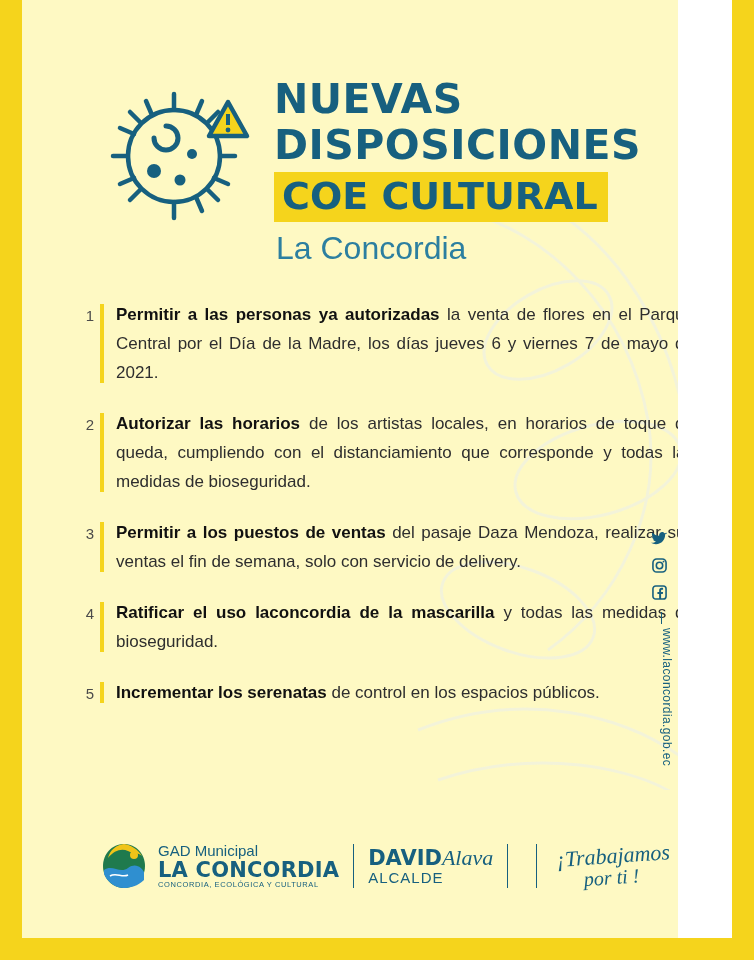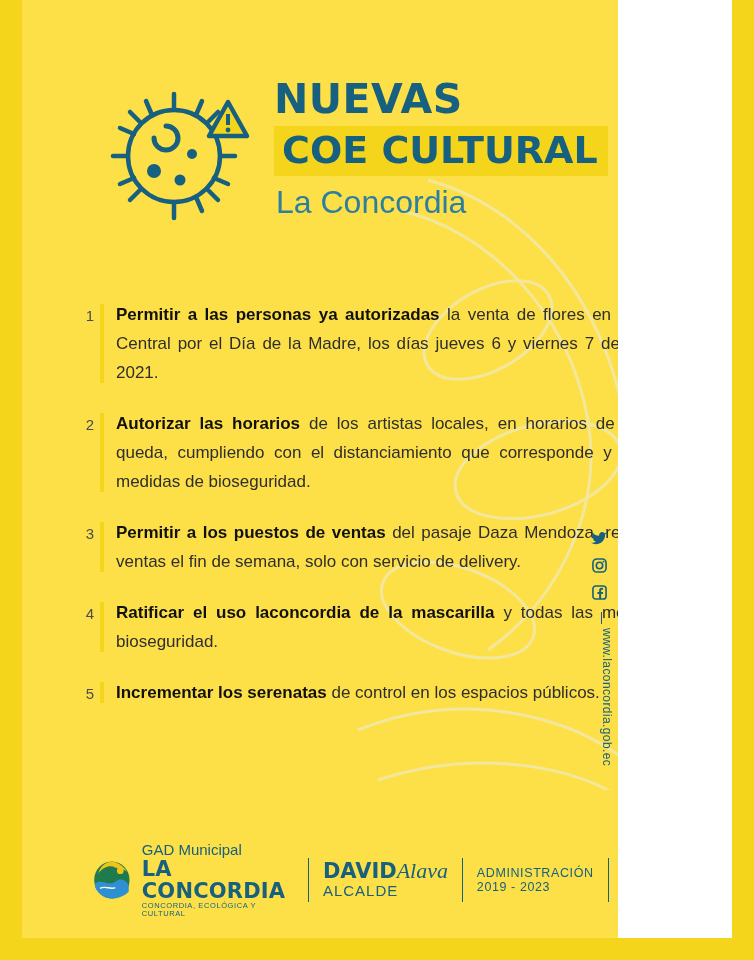--- a/index.html
+++ b/index.html
@@ -34,22 +34,22 @@
   }
   .bar-bottom {
     position: absolute;
     left: 0; bottom: 0;
     width: 754px; height: 22px;
     background: #f5d41c;
   }
   .inner {
     position: absolute;
     left: 22px; top: 0;
-    width: 596px; height: 938px;
-    background: #fde047;
+    width: 656px; height: 938px;
+    background: #fef9c3;
     overflow: hidden;
   }
   
   .watermark {
     position: absolute;
     right: -40px;
     top: 170px;
     width: 320px;
     height: 620px;
     opacity: 0.5;
@@ -184,21 +184,21 @@
   
   .footer {
     position: absolute;
     left: 0;
     bottom: 22px;
     width: 710px;
     height: 86px;
   }
   .footer-row {
     position: absolute;
-    left: 68px;
+    left: 76px;
     top: 12px;
     display: flex;
     align-items: center;
     gap: 0px;
   }
   .gad-logo {
     width: 52px;
     height: 48px;
     margin-right: 8px;
   }
@@ -328,20 +328,21 @@
         <g>
           <path d="M98,34 L132,34 L141,52 L122,52 L98,52 Z" fill="none"></path>
           <path d="M101,60 L120,26 L139,60 Z" fill="#f5d41c" stroke="#17607f" stroke-width="4.5" stroke-linejoin="round"></path>
           <rect x="118" y="38" width="4" height="11" fill="#17607f"></rect>
           <circle cx="120" cy="54" r="2.4" fill="#17607f"></circle>
         </g>
       </svg>
 
       <div class="title-block">
         <div class="t-line1">NUEVAS</div>
+        <div class="t-line2">DISPOSICIONES</div>
         <div class="t-line3">COE CULTURAL</div>
         <div class="t-sub">La Concordia</div>
       </div>
     </div>
 
     <div class="list">
 
       <div class="item">
         <div class="item-num">1</div>
         <div class="item-rule"></div>
@@ -416,24 +417,20 @@
 
         <div class="fdiv"></div>
 
         <div>
           <div class="mayor-1"><span>DAVID</span><span class="alava">Alava</span></div>
           <div class="mayor-2">ALCALDE</div>
         </div>
 
         <div class="fdiv"></div>
 
-        <div>
-          <div class="admin-1">ADMINISTRACIÓN</div>
-          <div class="admin-2">2019 - 2023</div>
-        </div>
 
         <div class="fdiv"></div>
 
         <div class="slogan">
           <span>¡Trabajamos</span>
           <span class="l2">por ti !</span>
         </div>
 
       </div>
     </div>

